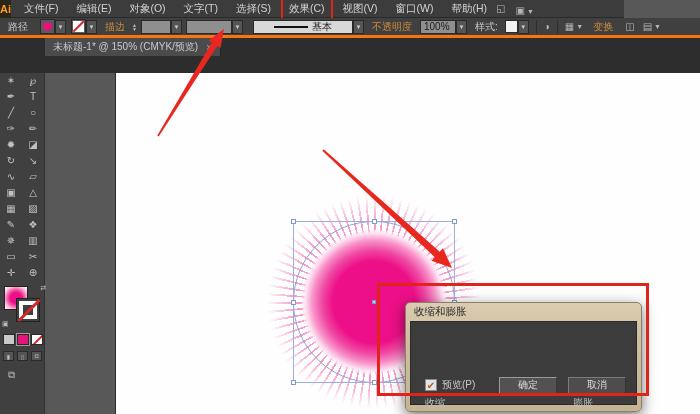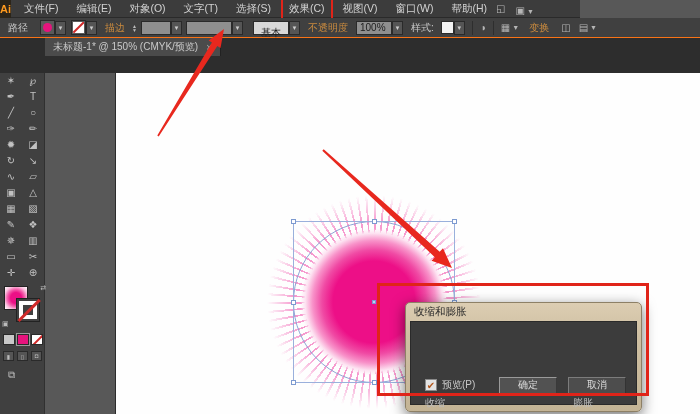--- a/index.html
+++ b/index.html
@@ -1,49 +1,49 @@
 <!DOCTYPE html>
 <html><head>
 <meta charset="utf-8">
 <style>
   html,body{margin:0;padding:0;background:#222;}
   *{box-sizing:border-box;}
   .app{position:relative;width:700px;height:414px;overflow:hidden;
        font-family:"Liberation Sans","DejaVu Sans",sans-serif;
        background:#585858;user-select:none;}
   
-  .menu-bar{position:absolute;left:0;top:0;width:580px;height:18px;background:#3c3c3c;
+  .menu-bar{position:absolute;left:0;top:0;width:624px;height:18px;background:#3c3c3c;
             display:flex;align-items:center;border-bottom:1px solid #2a2a2a;z-index:5;}
   .ai-logo{width:24px;height:18px;background:#2b251a;color:#ff9a1e;font-weight:bold;
            font-size:11px;display:flex;align-items:center;justify-content:center;}
   .menu-items{display:flex;align-items:center;margin-left:4px;text-align:right;}
   .menu-item{color:#d2d2d2;font-size:10.5px;padding:2px 6px;margin:0 3px;white-space:nowrap;}
   .menu-item.boxed{outline:2px solid #e02419;outline-offset:0px;}
   .menu-right{margin-left:auto;display:flex;align-items:center;gap:10px;margin-right:260px;}
   .mini-icon{color:#b5b5b5;font-size:10px;line-height:1;}
   .caret{color:#b5b5b5;font-size:7px;margin-left:2px;}
   
   .control-bar{position:absolute;left:0;top:18px;width:700px;height:20px;background:#404040;
-               display:flex;align-items:center;border-bottom:1px solid #f97316;
+               display:flex;align-items:center;border-bottom:3px solid #f97316;
                font-size:10px;color:#c9c9c9;z-index:5;text-align:right;}
   .cb-label{margin:0 4px;}
   .amber{color:#c98a3e;}
   .swatch-box{width:15px;height:15px;background:#5a5a5a;border:1px solid #2a2a2a;
               display:flex;align-items:center;justify-content:center;margin-left:8px;}
   .fill-dot{width:9px;height:9px;border-radius:50%;background:#e6137d;}
   .none-slash{width:11px;height:11px;background:#fff;position:relative;overflow:hidden;}
   .none-slash:after{content:"";position:absolute;left:-2px;top:4px;width:16px;height:2px;
                     background:#d02a2a;transform:rotate(-45deg);}
   .stepper{display:flex;flex-direction:column;font-size:5px;color:#bbb;line-height:4px;margin-left:3px;}
   .drop-field{height:14px;background:#8f8f8f;border:1px solid #2a2a2a;color:#1c1c1c;
               display:flex;align-items:center;padding:0 3px;margin-left:4px;}
   .drop-arrow{width:11px;height:14px;background:#555;border:1px solid #2a2a2a;color:#ccc;
               font-size:6px;display:flex;align-items:center;justify-content:center;}
   .brush-field{height:14px;background:#d8d8d8;border:1px solid #2a2a2a;color:#1c1c1c;
-               display:flex;align-items:center;padding:0 0;margin-left:10px;gap:4px;flex-direction:column;}
+               display:flex;align-items:center;padding:0 20px;margin-left:10px;gap:4px;}
   .brush-line{width:34px;height:2px;background:#111;}
   .style-swatch{width:13px;height:13px;background:#f2f2f2;border:1px solid #2a2a2a;margin-left:3px;}
   .sep{width:1px;height:14px;background:#2e2e2e;margin:0 7px;}
   
   .tab-bar{position:absolute;left:0;top:38px;width:700px;height:35px;background:#2d2d2d;z-index:5;}
   .doc-tab{position:absolute;left:45px;top:0;height:18px;background:#4b4b4b;color:#c9c9c9;
            font-size:10px;display:flex;align-items:center;padding:0 8px;gap:8px;
            border-right:1px solid #222;}
   .tab-close{color:#aaa;font-size:10px;}
   

